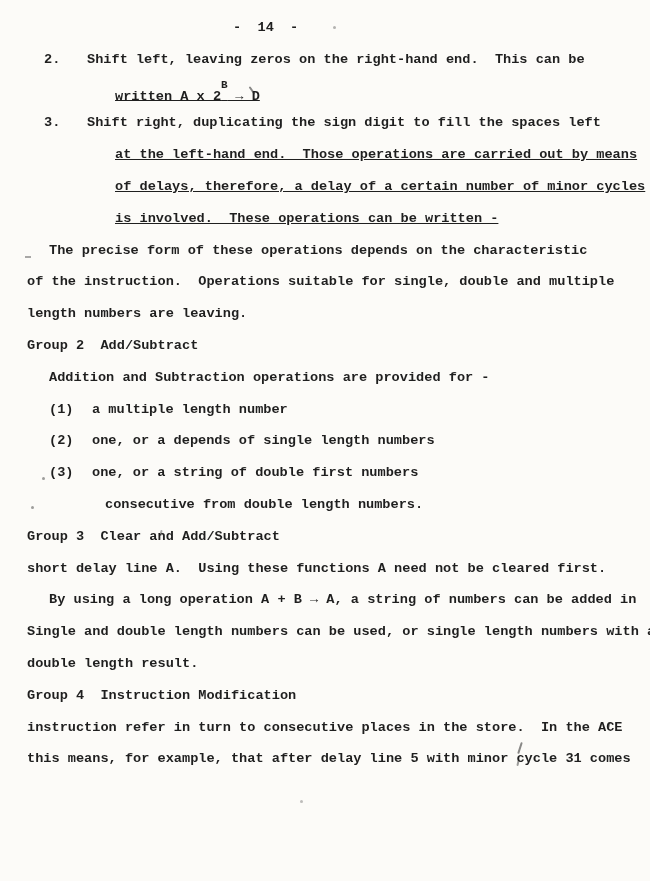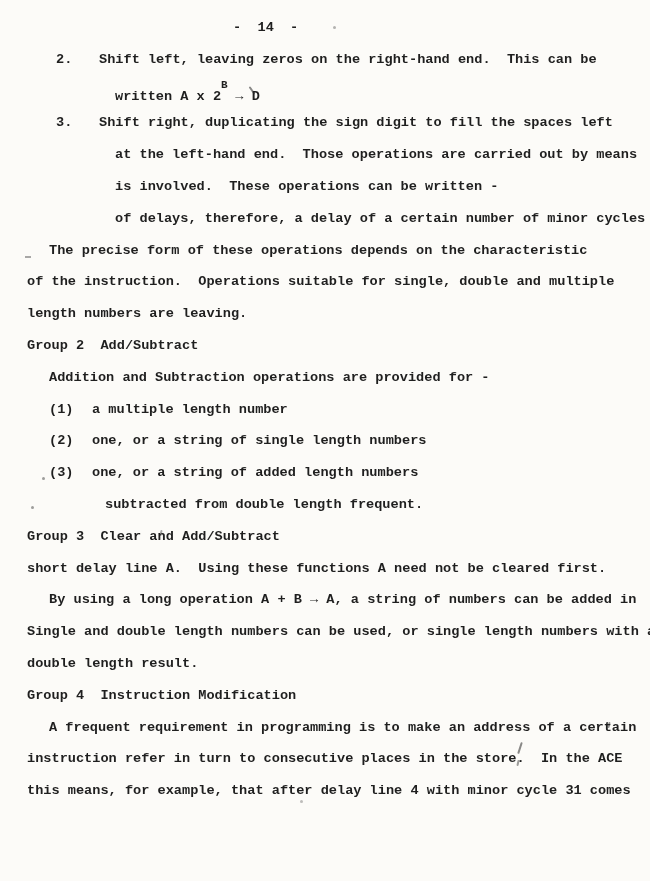--- a/index.html
+++ b/index.html
@@ -27,23 +27,23 @@
     line-height: 31.8px;
   }
   .line {
     white-space: pre;
     height: 31.8px;
     overflow: hidden;
   }
   
   .ml27  { margin-left: 27px; font-family: Liberation Mono, monospace; }
   .ml62  { margin-left: 49px; }
-  .ml72  { margin-left: 56px; font-family: Liberation Mono, monospace; }
+  .ml72  { margin-left: 44px; font-family: Liberation Mono, monospace; }
   .ml105 { margin-left: 105px; }
-  .ml115 { margin-left: 115px; }
+  .ml115 { margin-left: 115px; text-decoration: underline; }
   .ml185 { margin-left: 185px; }
   .ml233 { margin-left: 233px; }
   .marker43 { display: inline-block; width: 43px; }
   .heading-underline {
     display: inline-block;
     line-height: 17px;
     border-bottom: 2px solid rgba(30,30,30,0.88);
     padding-bottom: 12px;
     padding-right: 6px;
   }
@@ -70,45 +70,44 @@
 
 <div class="doc">
 
   <div class="line ml233">-  14  -</div>
 
   <div class="line ml72"><span class="marker43">2.</span><span>Shift left, leaving zeros on the right-hand end.  This can be</span></div>
   <div class="line ml115"><span>written A x 2</span><sup class="fsup">B</sup><span> → D</span></div>
 
   <div class="line ml72"><span class="marker43">3.</span><span>Shift right, duplicating the sign digit to fill the spaces left</span></div>
   <div class="line ml115">at the left-hand end.  Those operations are carried out by means</div>
+  <div class="line ml115">of delays, therefore, a delay of a certain number of minor cycles</div>
   <div class="line ml115">is involved.  These operations can be written -</div>
-  <div class="line ml115">of delays, therefore, a delay of a certain number of minor cycles</div>
 
 
   <div class="line ml62">The precise form of these operations depends on the characteristic</div>
   <div class="line ml27">of the instruction.  Operations suitable for single, double and multiple</div>
   <div class="line ml27">length numbers are leaving.</div>
 
   <div class="line ml27"><span class="heading-underline">Group 2  Add/Subtract</span></div>
   <div class="line ml62">Addition and Subtraction operations are provided for -</div>
   <div class="line ml62"><span class="marker43">(1)</span><span>a multiple length number</span></div>
-  <div class="line ml62"><span class="marker43">(2)</span><span>one, or a string of single length numbers</span></div>
-  <div class="line ml62"><span class="marker43">(3)</span><span>one, or a string of added length numbers</span></div>
-  <div class="line ml105">subtracted from double length frequent.</div>
+  <div class="line ml62"><span class="marker43">(2)</span><span>one, or a depends of single length numbers</span></div>
+  <div class="line ml62"><span class="marker43">(3)</span><span>one, or a string of double first numbers</span></div>
+  <div class="line ml105">consecutive from double length numbers.</div>
 
   <div class="line ml27"><span class="heading-underline">Group 3  Clear and Add/Subtract</span></div>
   <div class="line ml27">short delay line A.  Using these functions A need not be cleared first.</div>
   <div class="line ml62">By using a long operation A + B → A, a string of numbers can be added in</div>
   <div class="line ml27">Single and double length numbers can be used, or single length numbers with a</div>
   <div class="line ml27">double length result.</div>
 
   <div class="line ml27"><span class="heading-underline">Group 4  Instruction Modification </span></div>
-  <div class="line ml62">A frequent requirement in programming is to make an address of a certain</div>
   <div class="line ml27">instruction refer in turn to consecutive places in the store.  In the ACE</div>
-  <div class="line ml27">this means, for example, that after delay line 4 with minor cycle 31 comes</div>
+  <div class="line ml27">this means, for example, that after delay line 5 with minor cycle 31 comes</div>
 
 </div>
 
 <div class="artifact a-dot" style="left:333px; top:26px;  opacity:.35;"></div>
 <div class="artifact a-backslash" style="left:251px; top:86px;"></div>
 <div class="artifact a-dash" style="left:25px;  top:256px; opacity:.4;"></div>
 <div class="artifact a-dot" style="left:42px;  top:477px; opacity:.45;"></div>
 <div class="artifact a-dot" style="left:31px;  top:506px; opacity:.45;"></div>
 <div class="artifact a-tick" style="left:160px; top:530px; opacity:.4;"></div>
 <div class="artifact a-slash" style="left:519px; top:742px;"></div>

